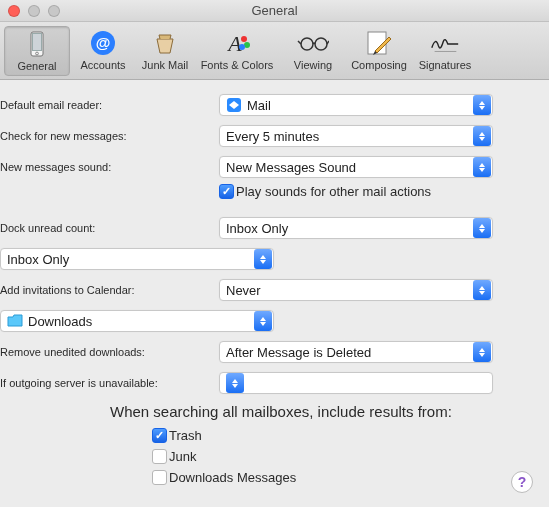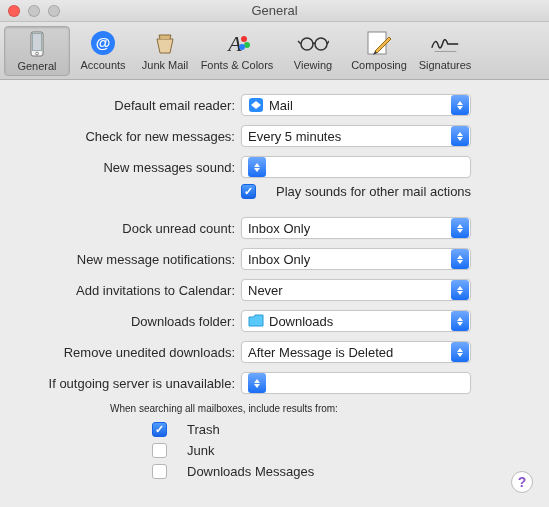--- a/index.html
+++ b/index.html
@@ -54,34 +54,34 @@
   
   .content {
     padding: 14px 14px 8px 0;
   }
   .row {
     display: flex;
     align-items: center;
     margin-bottom: 9px;
   }
   .lab {
-    width: 241px;
-    text-align: right;
+    width: 219px;
+    text-align: left;
     padding-right: 6px;
     color: #2a2a2a;
-    font-size: 13px;
+    font-size: 11px;
   }
   .ctrl { flex: 1; position: relative; }
   .popup {
     display: flex; align-items: center;
     background: #fff;
     border: 1px solid #c8c8c8;
     border-radius: 4px;
     height: 22px;
-    width: 230px;
+    width: 274px;
     padding-left: 6px;
     font-size: 13px;
     box-shadow: 0 0 0 0.5px rgba(0,0,0,0.02);
     position: relative;
   }
   .popup .val { flex: 1; white-space: nowrap; overflow: hidden; }
   .popup .arrows {
     width: 18px; height: 20px;
     background: linear-gradient(#6fa9ff, #1a6ef4);
     border-radius: 3px;
@@ -103,24 +103,24 @@
     vertical-align: middle;
   }
   .chk.on {
     background: linear-gradient(#4f9dff, #1763e6);
     border-color: #1763e6;
   }
   .chk.on::after {
     content: "✓"; color: #fff; font-size: 11px; font-weight: bold; line-height: 1; transform: translateY(-0.5px);
   }
   .chkrow {
-    display: flex; align-items: center; gap: 20px; margin-bottom: 6px;
+    display: flex; align-items: center; gap: 2px; margin-bottom: 6px;
     font-size: 13px; color: #2a2a2a;
   }
-  .subhead { color:#2a2a2a; font-size:10px; }
+  .subhead { color:#2a2a2a; font-size:15px; }
   .help {
     position: absolute; right: 16px; bottom: 14px;
     width: 22px; height: 22px; border-radius: 50%;
     border: 1px solid #bcbcbc;
     display: flex; align-items: center; justify-content: center;
     color: #8a55c8; font-weight: 600; font-size: 14px;
     background: #fff;
   }
 </style>
 </head>
@@ -238,20 +238,21 @@
             <span class="down"></span>
           </span>
       </div>
     </div>
   </div>
 
   <div class="row">
     <div class="lab">New messages sound:</div>
     <div class="ctrl">
       <div class="popup">
+        <span class="val">New Messages Sound</span>
         <span class="arrows">
             <span class="up"></span>
             <span class="down"></span>
           </span>
       </div>
     </div>
   </div>
 
   <div class="row" style="margin-top:-3px; margin-bottom:12px;">
     <div class="lab"></div>
@@ -270,21 +271,20 @@
         <span class="val">Inbox Only</span>
         <span class="arrows">
             <span class="up"></span>
             <span class="down"></span>
           </span>
       </div>
     </div>
   </div>
 
   <div class="row">
-    <div class="lab">New message notifications:</div>
     <div class="ctrl">
       <div class="popup">
         <span class="val">Inbox Only</span>
         <span class="arrows">
             <span class="up"></span>
             <span class="down"></span>
           </span>
       </div>
     </div>
   </div>
@@ -296,21 +296,20 @@
         <span class="val">Never</span>
         <span class="arrows">
             <span class="up"></span>
             <span class="down"></span>
           </span>
       </div>
     </div>
   </div>
 
   <div class="row">
-    <div class="lab">Downloads folder:</div>
     <div class="ctrl">
       <div class="popup">
         <span class="miniicon">
           <svg width="16" height="14" viewBox="0 0 16 14">
               <path d="M1 3 L6 3 L7 1 L15 1 L15 12 L1 12 Z" fill="#5ac8fa" stroke="#2a9bd6"></path>
             </svg>
         </span>
         <span class="val">Downloads</span>
         <span class="arrows">
             <span class="up"></span>

